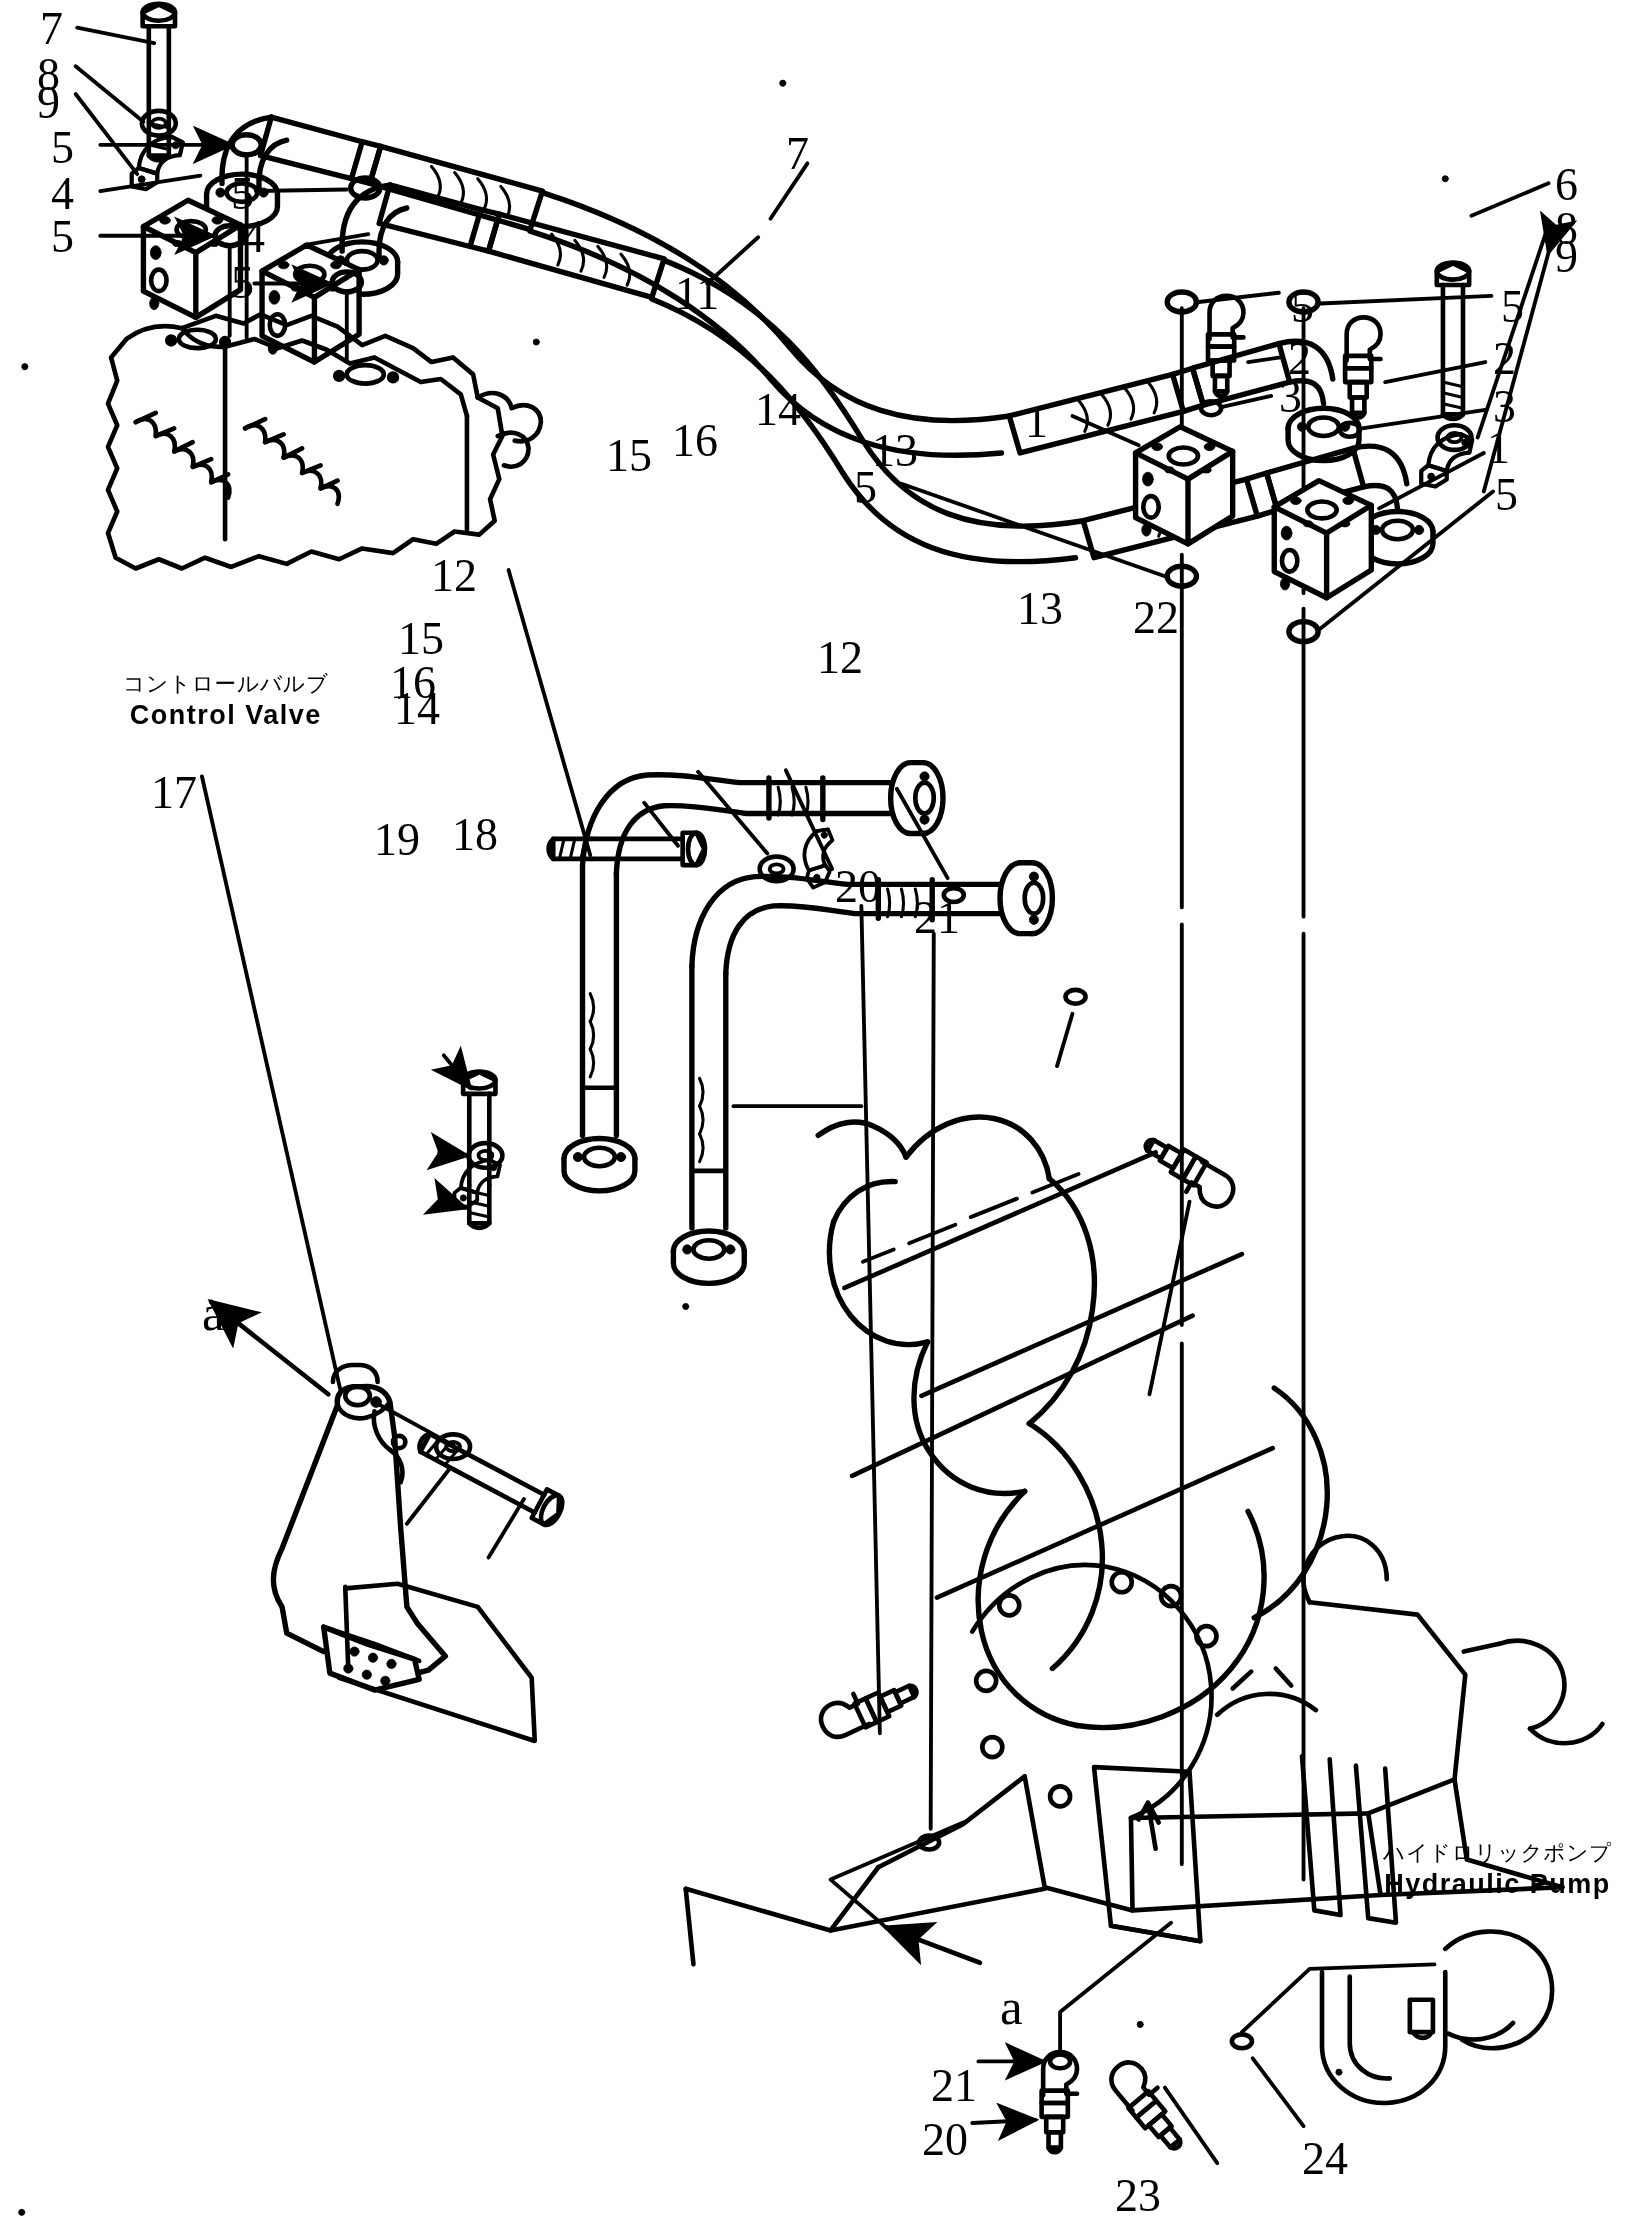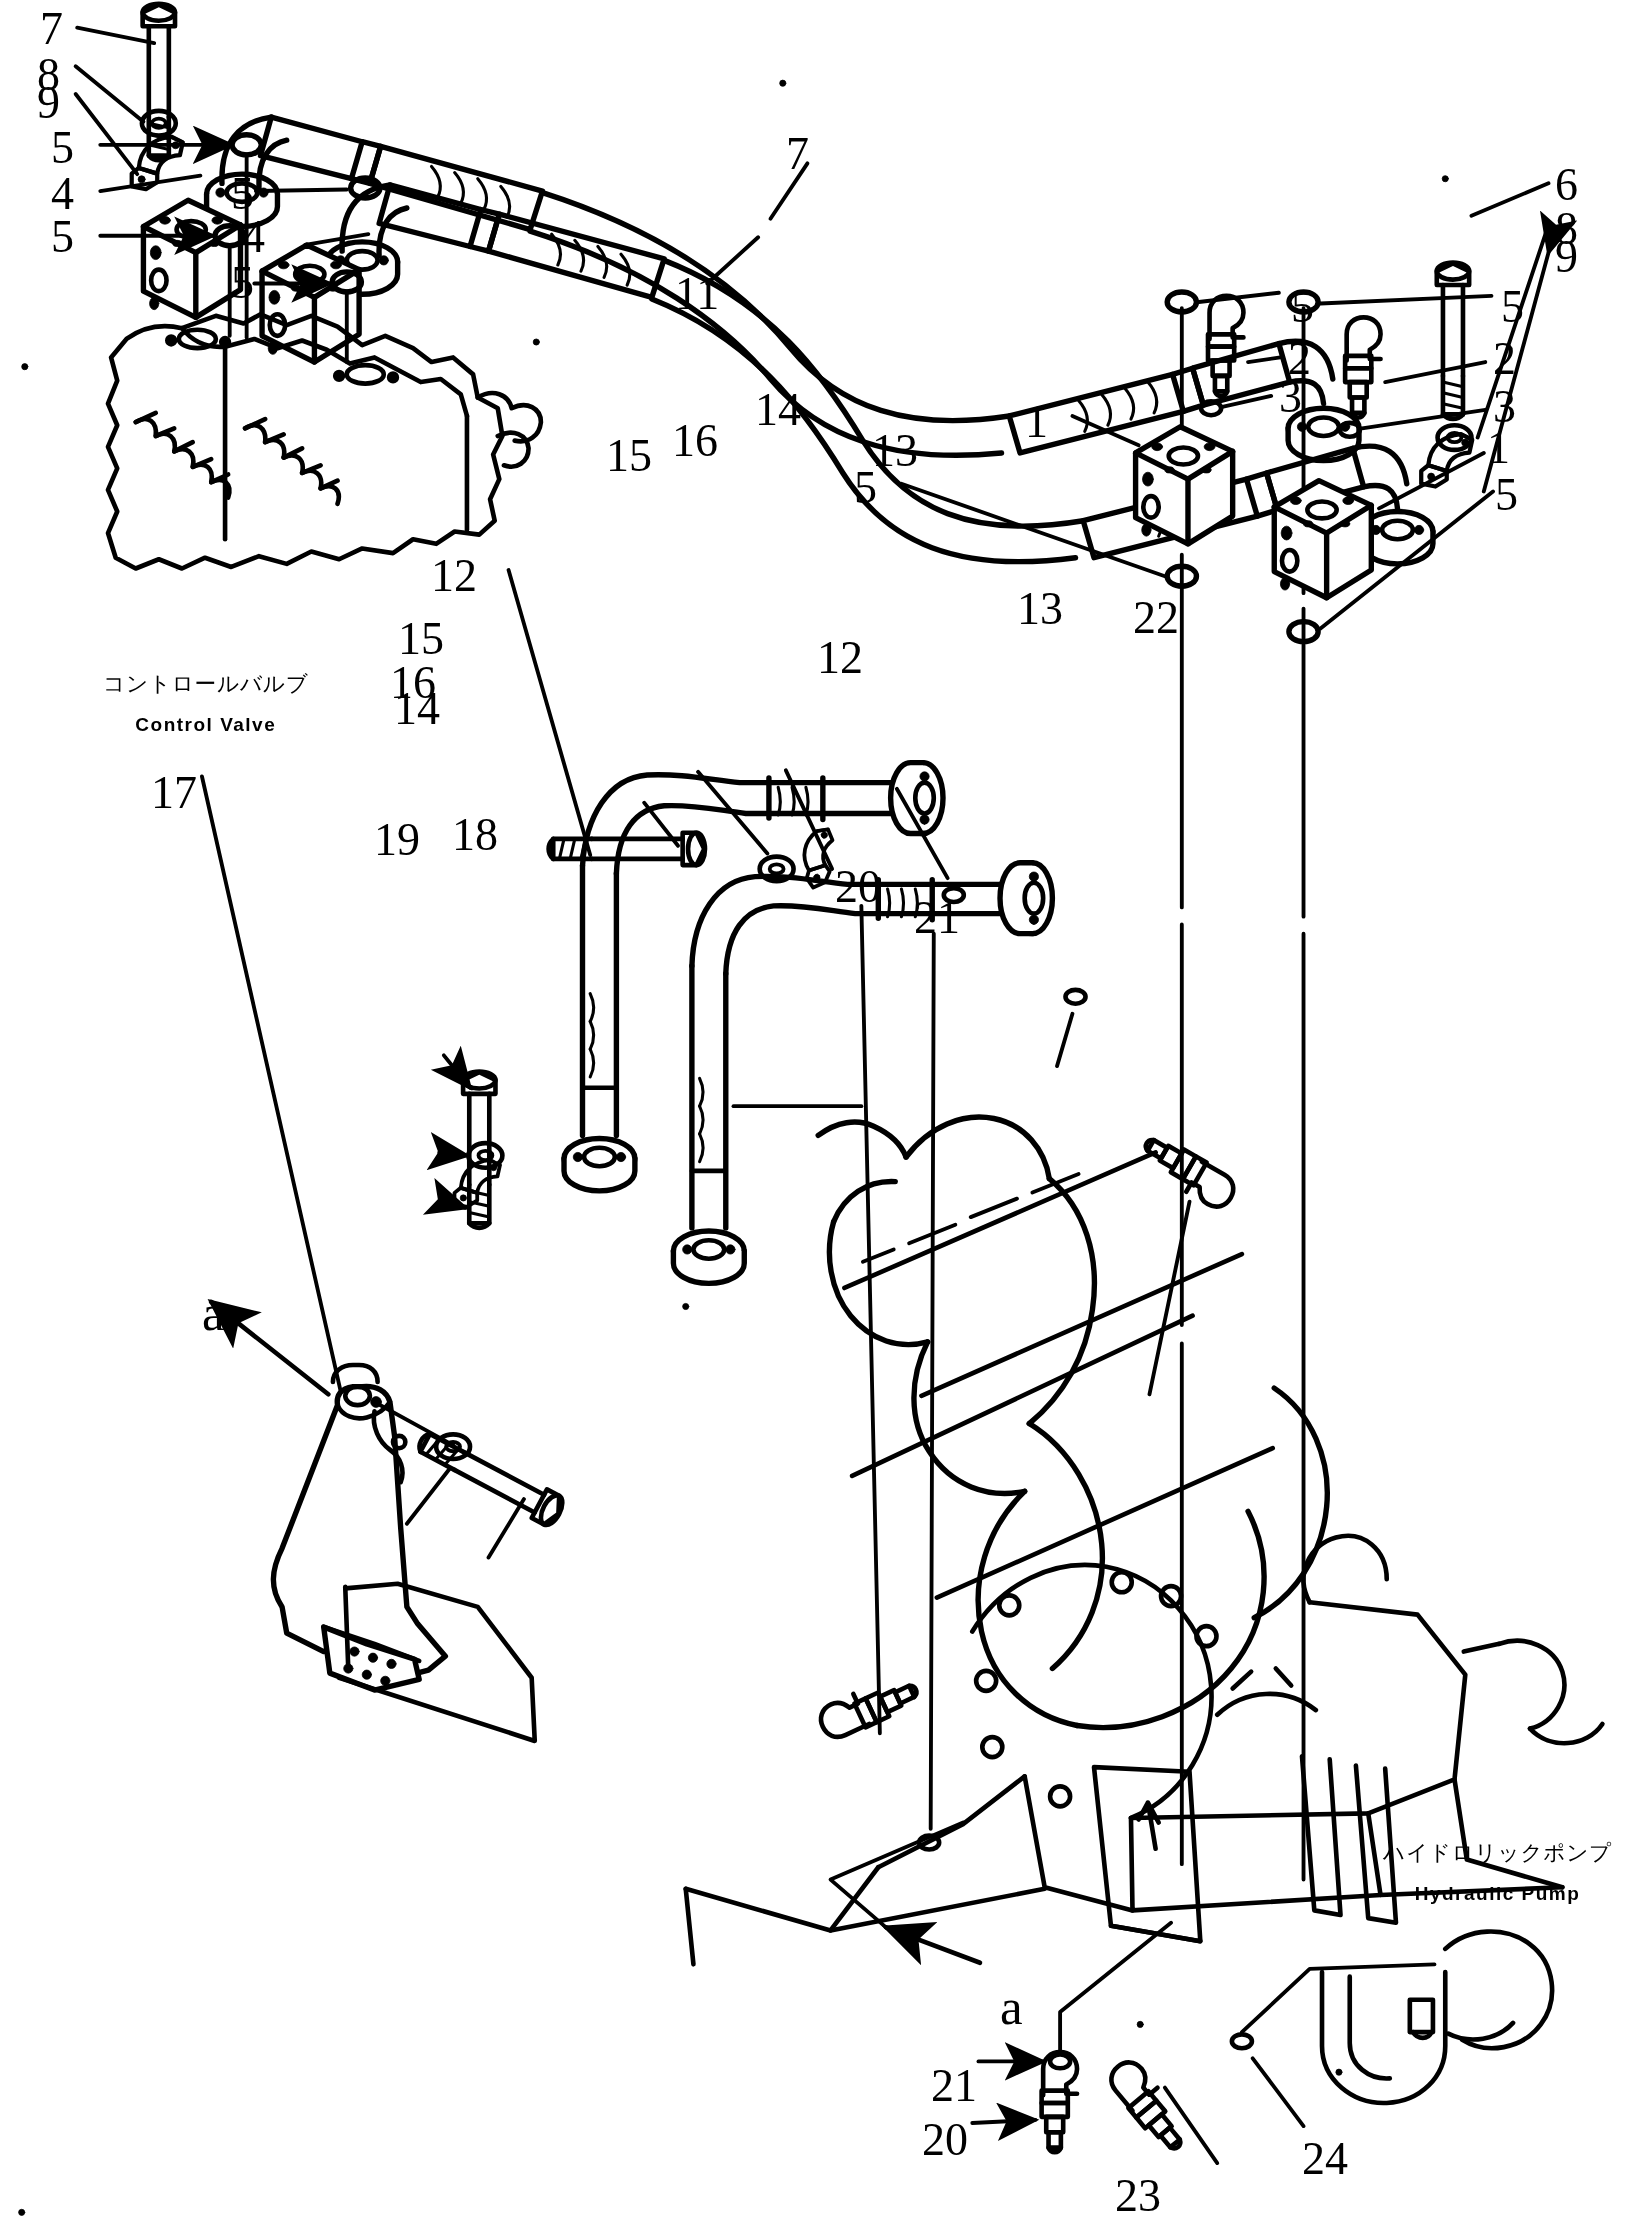--- a/index.html
+++ b/index.html
@@ -51,24 +51,24 @@
   }
   .cmp-label .jp {
     display: block;
     font-family: "DejaVu Sans", sans-serif;
     font-size: 21.6px;
     letter-spacing: 0.8px;
   }
   .cmp-label .en {
     display: block;
     font-family: "Liberation Sans", sans-serif;
-    font-size: 19px;
+    font-size: 27px;
     font-weight: 700;
     letter-spacing: 1.5px;
-    margin-top: 17px;
+    margin-top: 3px;
   }
 </style>
 </head>
 <body>
 
 <div id="sheet">
 
   <svg id="artwork" viewBox="0 0 2139 2891" xmlns="http://www.w3.org/2000/svg">
     <defs>
       <marker id="arrowfill" markerWidth="12" markerHeight="12" refX="10" refY="5" orient="auto" markerUnits="strokeWidth">
@@ -627,21 +627,21 @@
   <div class="callout" style="left:835px;top:864px;">20</div>
   <div class="callout" style="left:914px;top:895px;">21</div>
   <div class="callout" style="left:931px;top:2063px;">21</div>
   <div class="callout" style="left:922px;top:2117px;">20</div>
   <div class="callout" style="left:1115px;top:2173px;">23</div>
   <div class="callout" style="left:1302px;top:2136px;text-align:center;">24</div>
 
   <div class="section-mark" style="left:202px;top:1288px;">a</div>
   <div class="section-mark" style="left:1000px;top:1982px;">a</div>
 
-  <div class="cmp-label" style="left:103px;top:672px;">
+  <div class="cmp-label" style="left:123px;top:672px;">
     <span class="jp">コントロールバルブ</span>
     <span class="en">Control  Valve</span>
   </div>
 
   <div class="cmp-label" style="left:1383px;top:1841px;">
     <span class="jp">ハイドロリックポンプ</span>
     <span class="en">Hydraulic  Pump</span>
   </div>
 
 </div>

